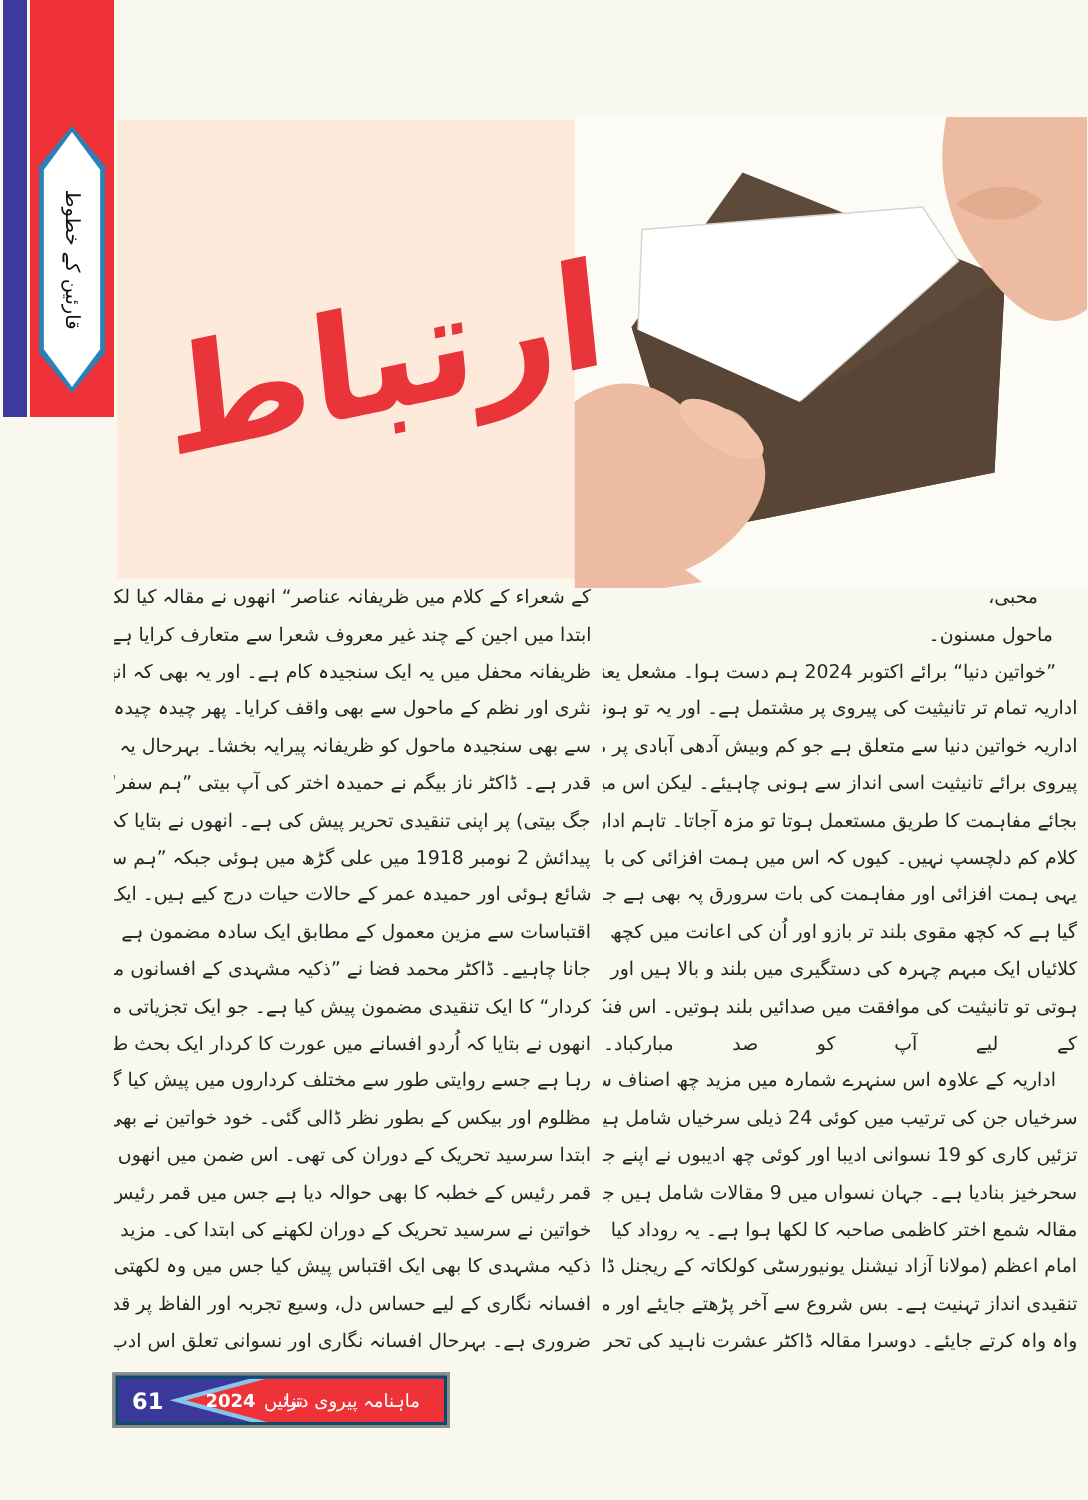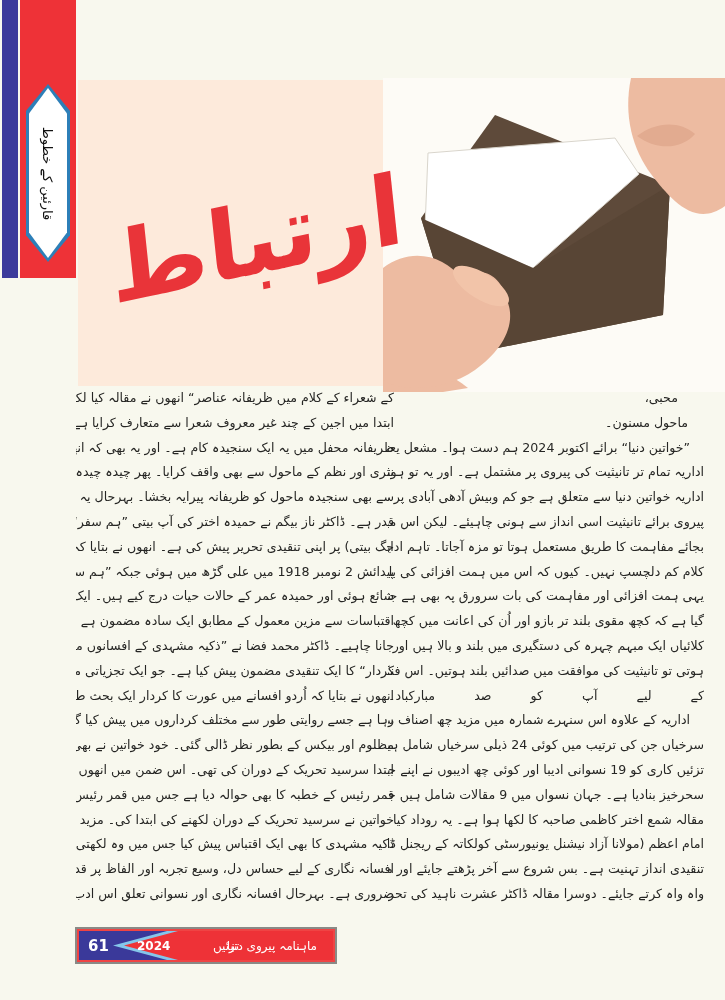--- a/index.html
+++ b/index.html
@@ -18,31 +18,31 @@
 
   
   .header-peach{position:absolute;left:78px;top:80px;width:647px;height:306px;background:#fdeadb;}
   .masthead{position:absolute;left:96px;top:168px;width:320px;text-align:center;
         font-size:96px;font-weight:bold;color:#e93439;direction:rtl;line-height:1.5;
         transform:rotate(-12deg) skewX(-6deg);letter-spacing:4px;}
   .photo{position:absolute;right:0;top:78px;width:342px;height:314px;}
 
   
   .col{position:absolute;top:386px;width:318px;}
-  .col-first{left:388px;width:316px;}
+  .col-first{left:402px;width:316px;}
   .col-second{left:76px;}
   .line{height:24.8px;line-height:24.8px;font-size:12.6px;white-space:nowrap;overflow:hidden;
         direction:rtl;text-align:right;text-align-last:justify;}
   .greet{text-align-last:right;padding-right:26px;}
   .greet2{text-align-last:right;padding-right:16px;}
   .ind{padding-right:14px;}
 
   
-  .footer{position:absolute;left:75px;top:915px;width:262px;height:37px;background:#ef4444;
-        border:2px solid #8a8a86;box-sizing:border-box;margin-top:12px;}
+  .footer{position:absolute;left:75px;top:915px;width:225px;height:37px;background:#0c4a6e;
+        border:2px solid #8a8a86;box-sizing:border-box;}
   .footer-bar{position:absolute;left:2px;top:2px;right:2px;bottom:2px;background:#3a399a;overflow:hidden;}
   .chev-sky{position:absolute;left:34px;top:0;right:0;bottom:0;background:#85c6ea;
         clip-path:polygon(0 50%,54px 0,100% 0,100% 100%,54px 100%);}
   .chev-red{position:absolute;left:45px;top:0;right:0;bottom:0;background:#ee3237;
         clip-path:polygon(0 50%,54px 0,100% 0,100% 100%,54px 100%);}
   .f-page{position:absolute;left:9px;top:0;bottom:0;display:flex;align-items:center;
         color:#fff;font-weight:bold;font-size:15px;}
   .f-year{position:absolute;left:58px;top:0;bottom:0;display:flex;align-items:center;
         color:#fff;font-weight:bold;font-size:12px;}
   .f-month{position:absolute;right:94px;top:0;bottom:0;display:flex;align-items:center;

